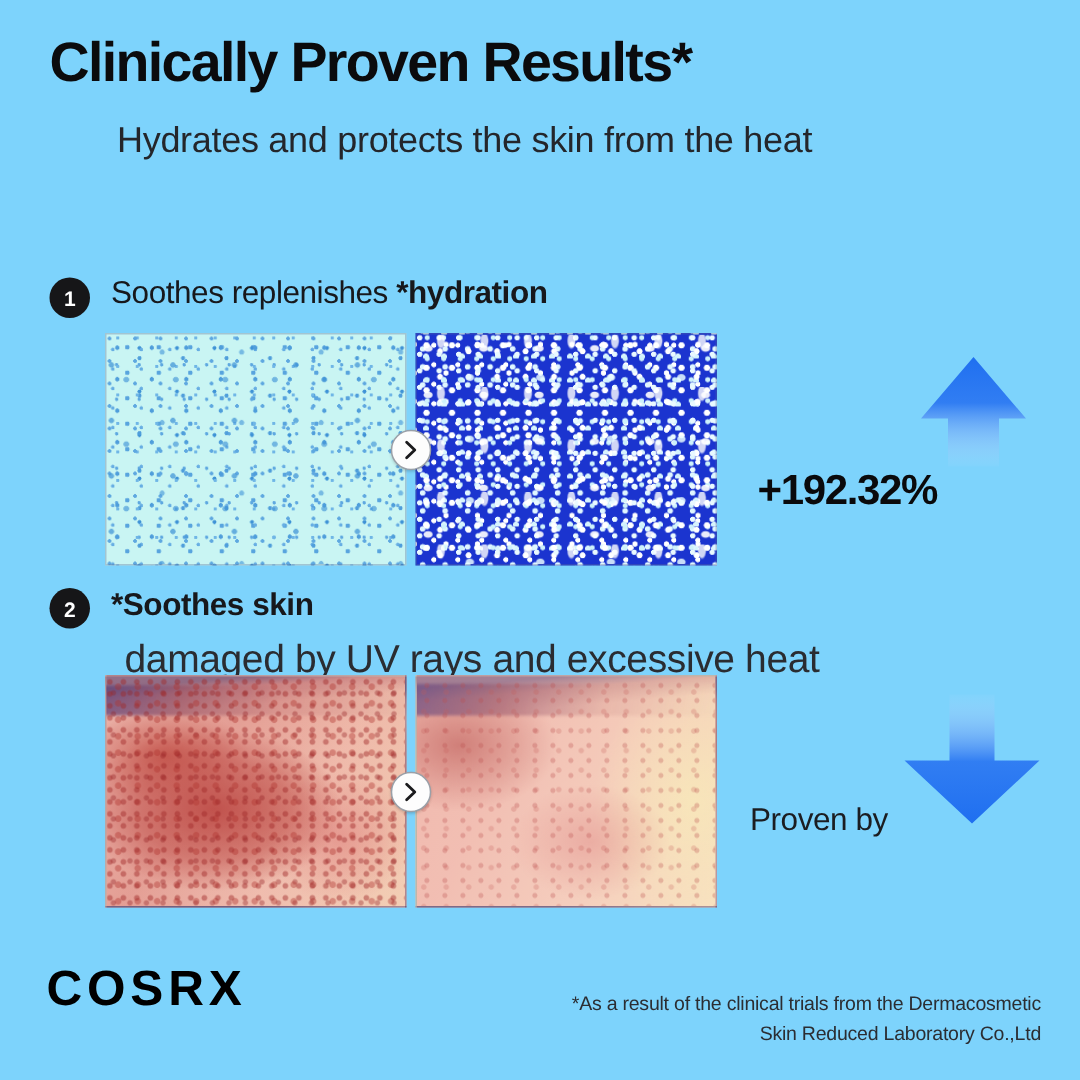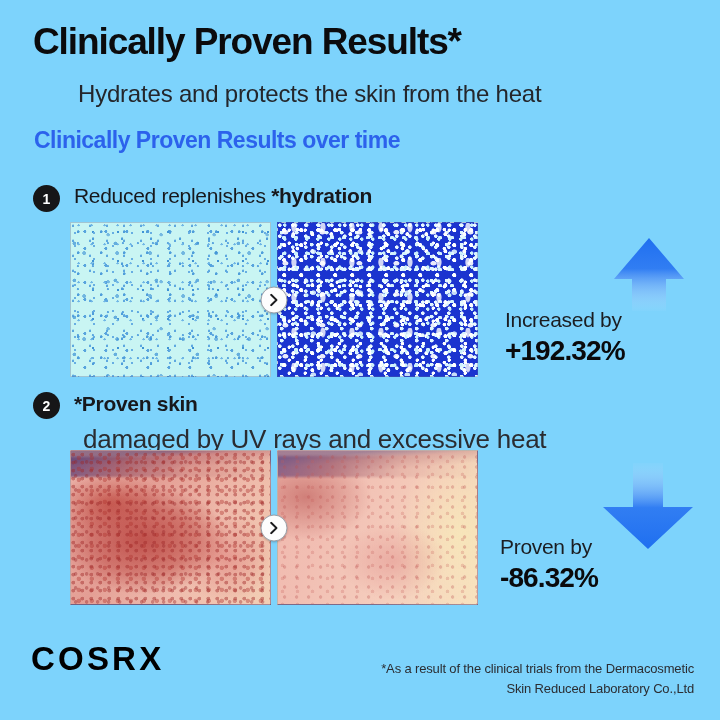--- a/index.html
+++ b/index.html
@@ -290,27 +290,26 @@
     white-space: nowrap;
   }
 </style>
 </head>
 <body>
 
 <div class="page">
 
   <div class="title">Clinically Proven Results*</div>
   <div class="subtitle">Hydrates and protects the skin from the heat</div>
-  <div class="section-heading">Clinically Proven Results over time</div>
 
   <div class="badge badge-1">
     <span>1</span>
   </div>
   <div class="claim claim-1">
-    <span>Reduced replenishes </span><b>*hydration</b>
+    <span>Soothes replenishes </span><b>*hydration</b>
   </div>
 
   <div class="pair pair-1">
     <div class="panel hydr-before"></div>
     <div class="panel hydr-after"></div>
     <div class="chevron-btn">
       <svg width="9" height="13" viewBox="0 0 9 13" aria-hidden="true">
         <path d="M1.6 1.3 L7 6.5 L1.6 11.7" fill="none" stroke="#1b1b1d" stroke-width="1.9" stroke-linecap="round" stroke-linejoin="round"></path>
       </svg>
     </div>
@@ -323,28 +322,27 @@
           <stop offset="0%" stop-color="#1f6ff0" stop-opacity="1"></stop>
           <stop offset="42%" stop-color="#2d79f2" stop-opacity="0.95"></stop>
           <stop offset="100%" stop-color="#cedbfc" stop-opacity="0.05"></stop>
         </linearGradient>
       </defs>
       <path d="M37 2 L72 43 L54 43 L54 75 L20 75 L20 43 L2 43 Z" fill="url(#gUp)"></path>
     </svg>
   </div>
 
   <div class="stat stat-1">
-    <div class="stat-label">Increased by</div>
     <div class="stat-value">+192.32%</div>
   </div>
 
   <div class="badge badge-2">
     <span>2</span>
   </div>
-  <div class="claim claim-2">*Proven skin</div>
+  <div class="claim claim-2">*Soothes skin</div>
   <div class="claim-2-sub">damaged by UV rays and excessive heat</div>
 
   <div class="pair pair-2">
     <div class="panel skin-before">
       <div class="brow"></div>
     </div>
     <div class="panel skin-after">
       <div class="brow"></div>
     </div>
     <div class="chevron-btn">
@@ -362,21 +360,20 @@
           <stop offset="52%" stop-color="#2d79f2" stop-opacity="0.95"></stop>
           <stop offset="100%" stop-color="#1f6ff0" stop-opacity="1"></stop>
         </linearGradient>
       </defs>
       <path d="M33 3 L63 3 L63 47 L93 47 L48 89 L3 47 L33 47 Z" fill="url(#gDown)"></path>
     </svg>
   </div>
 
   <div class="stat stat-2">
     <div class="stat-label">Proven by</div>
-    <div class="stat-value">-86.32%</div>
   </div>
 
   <div class="logo">COSRX</div>
   <div class="footnote">
     <div>*As a result of the clinical trials from the Dermacosmetic</div>
     <div>Skin Reduced Laboratory Co.,Ltd</div>
   </div>
 
 </div>
 

